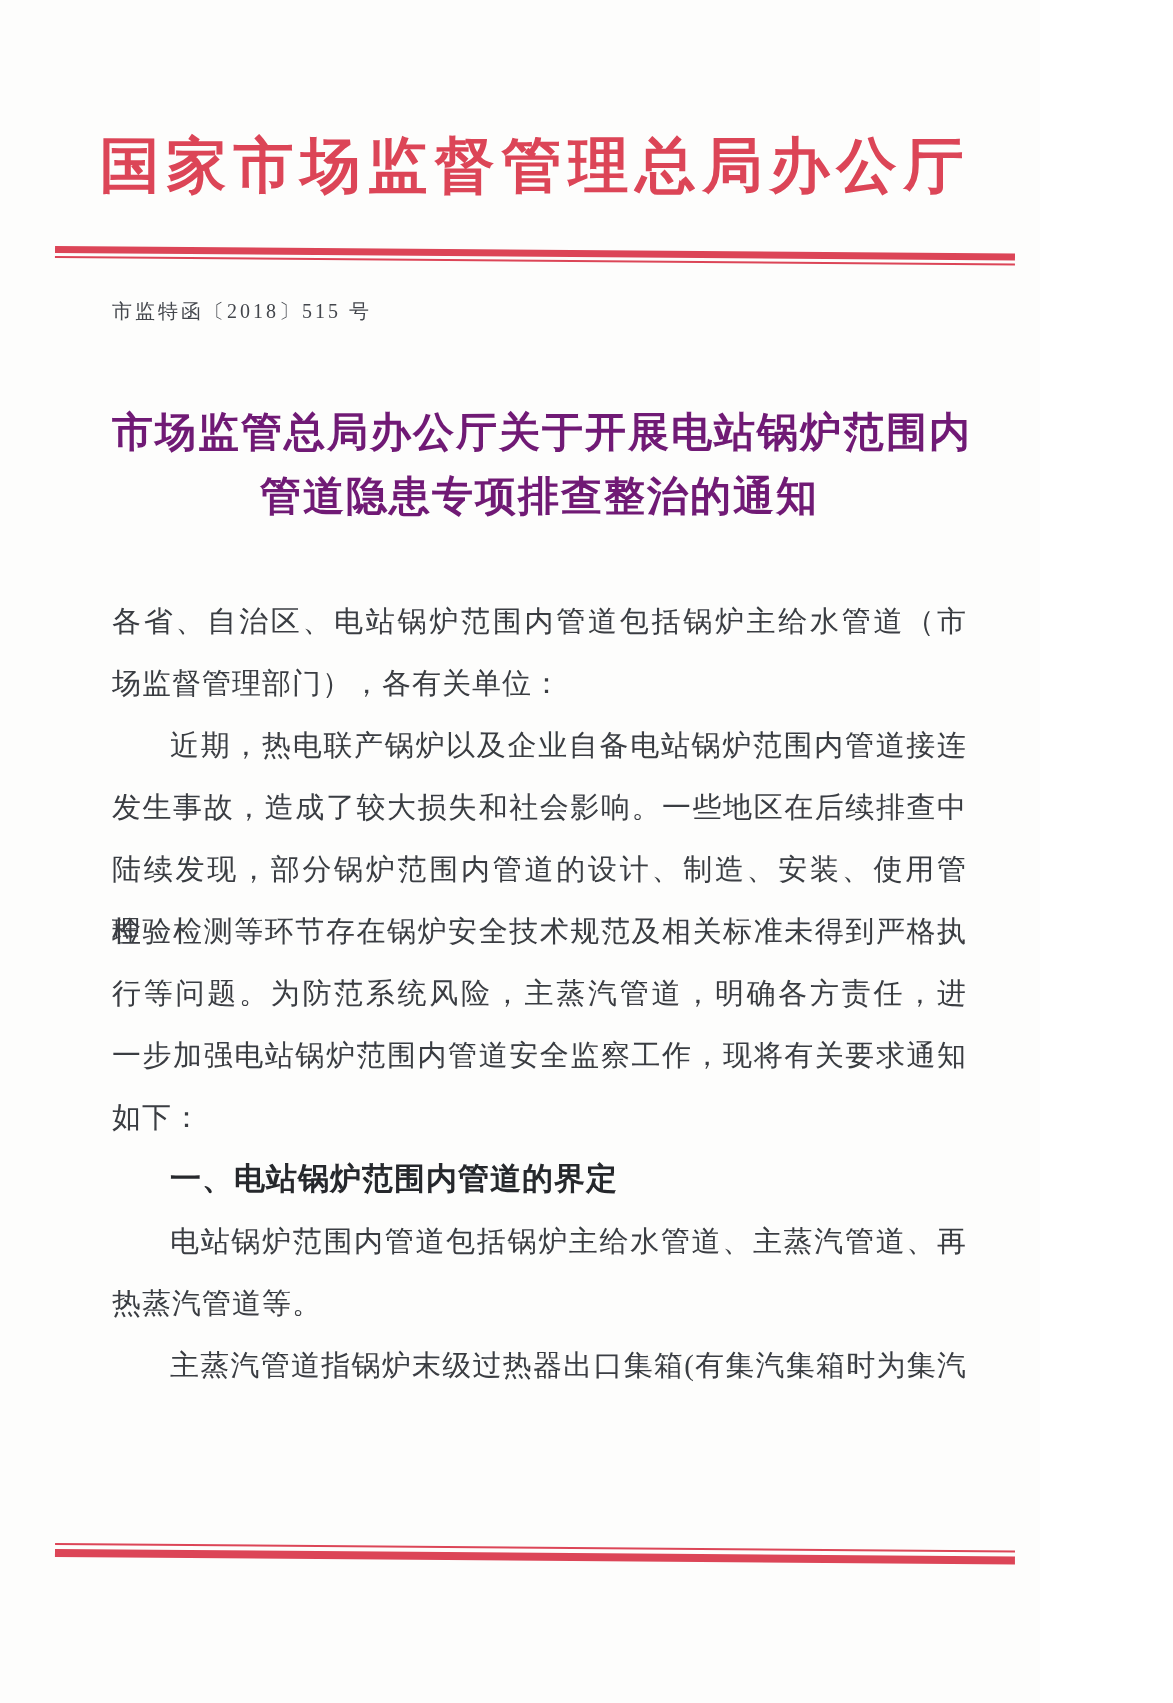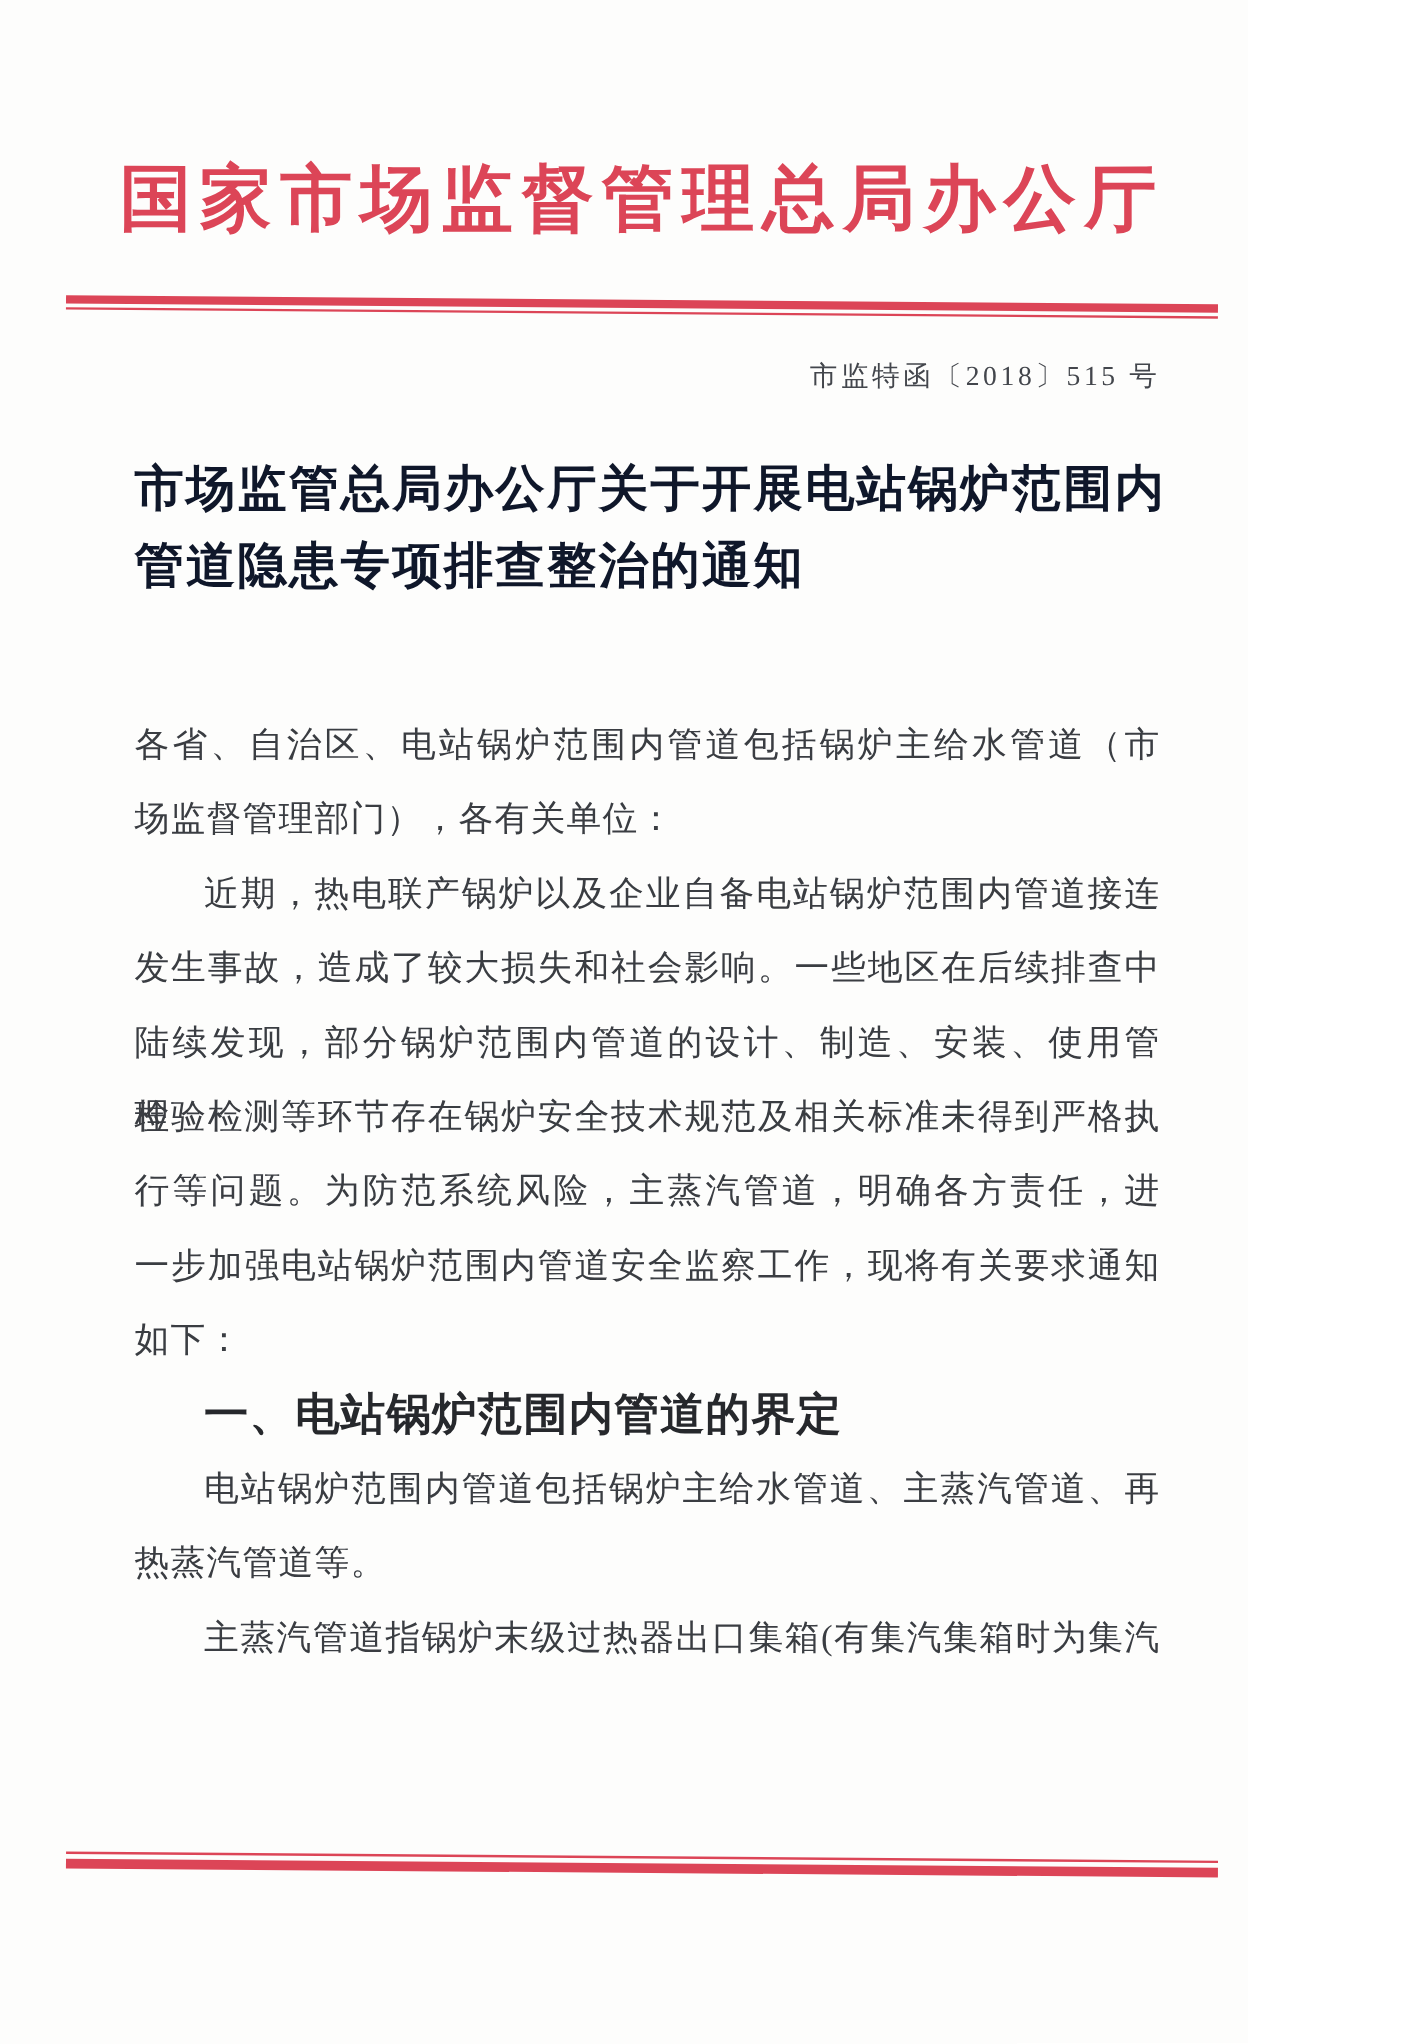--- a/index.html
+++ b/index.html
@@ -48,39 +48,39 @@
     transform-origin: left center;
   }
   .rule-bottom .thin  { height: 2px; background: #dc4557; }
   .rule-bottom .thick { height: 8px; background: #dc4557; margin-top: 4px; }
   
   .docnum-row {
     position: absolute;
     top: 298px;
     left: 112px;
     width: 855px;
-    text-align: right;
-    font-size: 23px;
+    text-align: left;
+    font-size: 20px;
     letter-spacing: 3px;
     color: #43464c;
     white-space: nowrap;
   }
   
   .title {
     position: absolute;
-    top: 375px;
+    top: 400px;
     left: 112px;
     width: 855px;
     margin: 0;
-    text-align: left;
+    text-align: center;
     font-size: 41px;
     font-weight: bold;
     line-height: 64px;
     letter-spacing: 2px;
-    color: #0f172a;
+    color: #701a75;
     white-space: nowrap;
   }
   
   .body-block {
     position: absolute;
     top: 590px;
     left: 112px;
     width: 855px;
     font-size: 29px;
     color: #3a3d42;
@@ -94,21 +94,21 @@
   }
   .body-line.justify {
     white-space: normal;
     text-align: justify;
     text-align-last: justify;
   }
   .body-line.indent { padding-left: 58px; }
   .body-line.heading {
     font-family: "Liberation Sans", "DejaVu Sans", sans-serif;
     font-weight: 700;
-    font-size: 37px;
+    font-size: 31px;
     color: #26282c;
     text-align: center;
     text-align-last: left;
   }
 </style>
 </head>
 <body>
 
 <div class="page">
 

